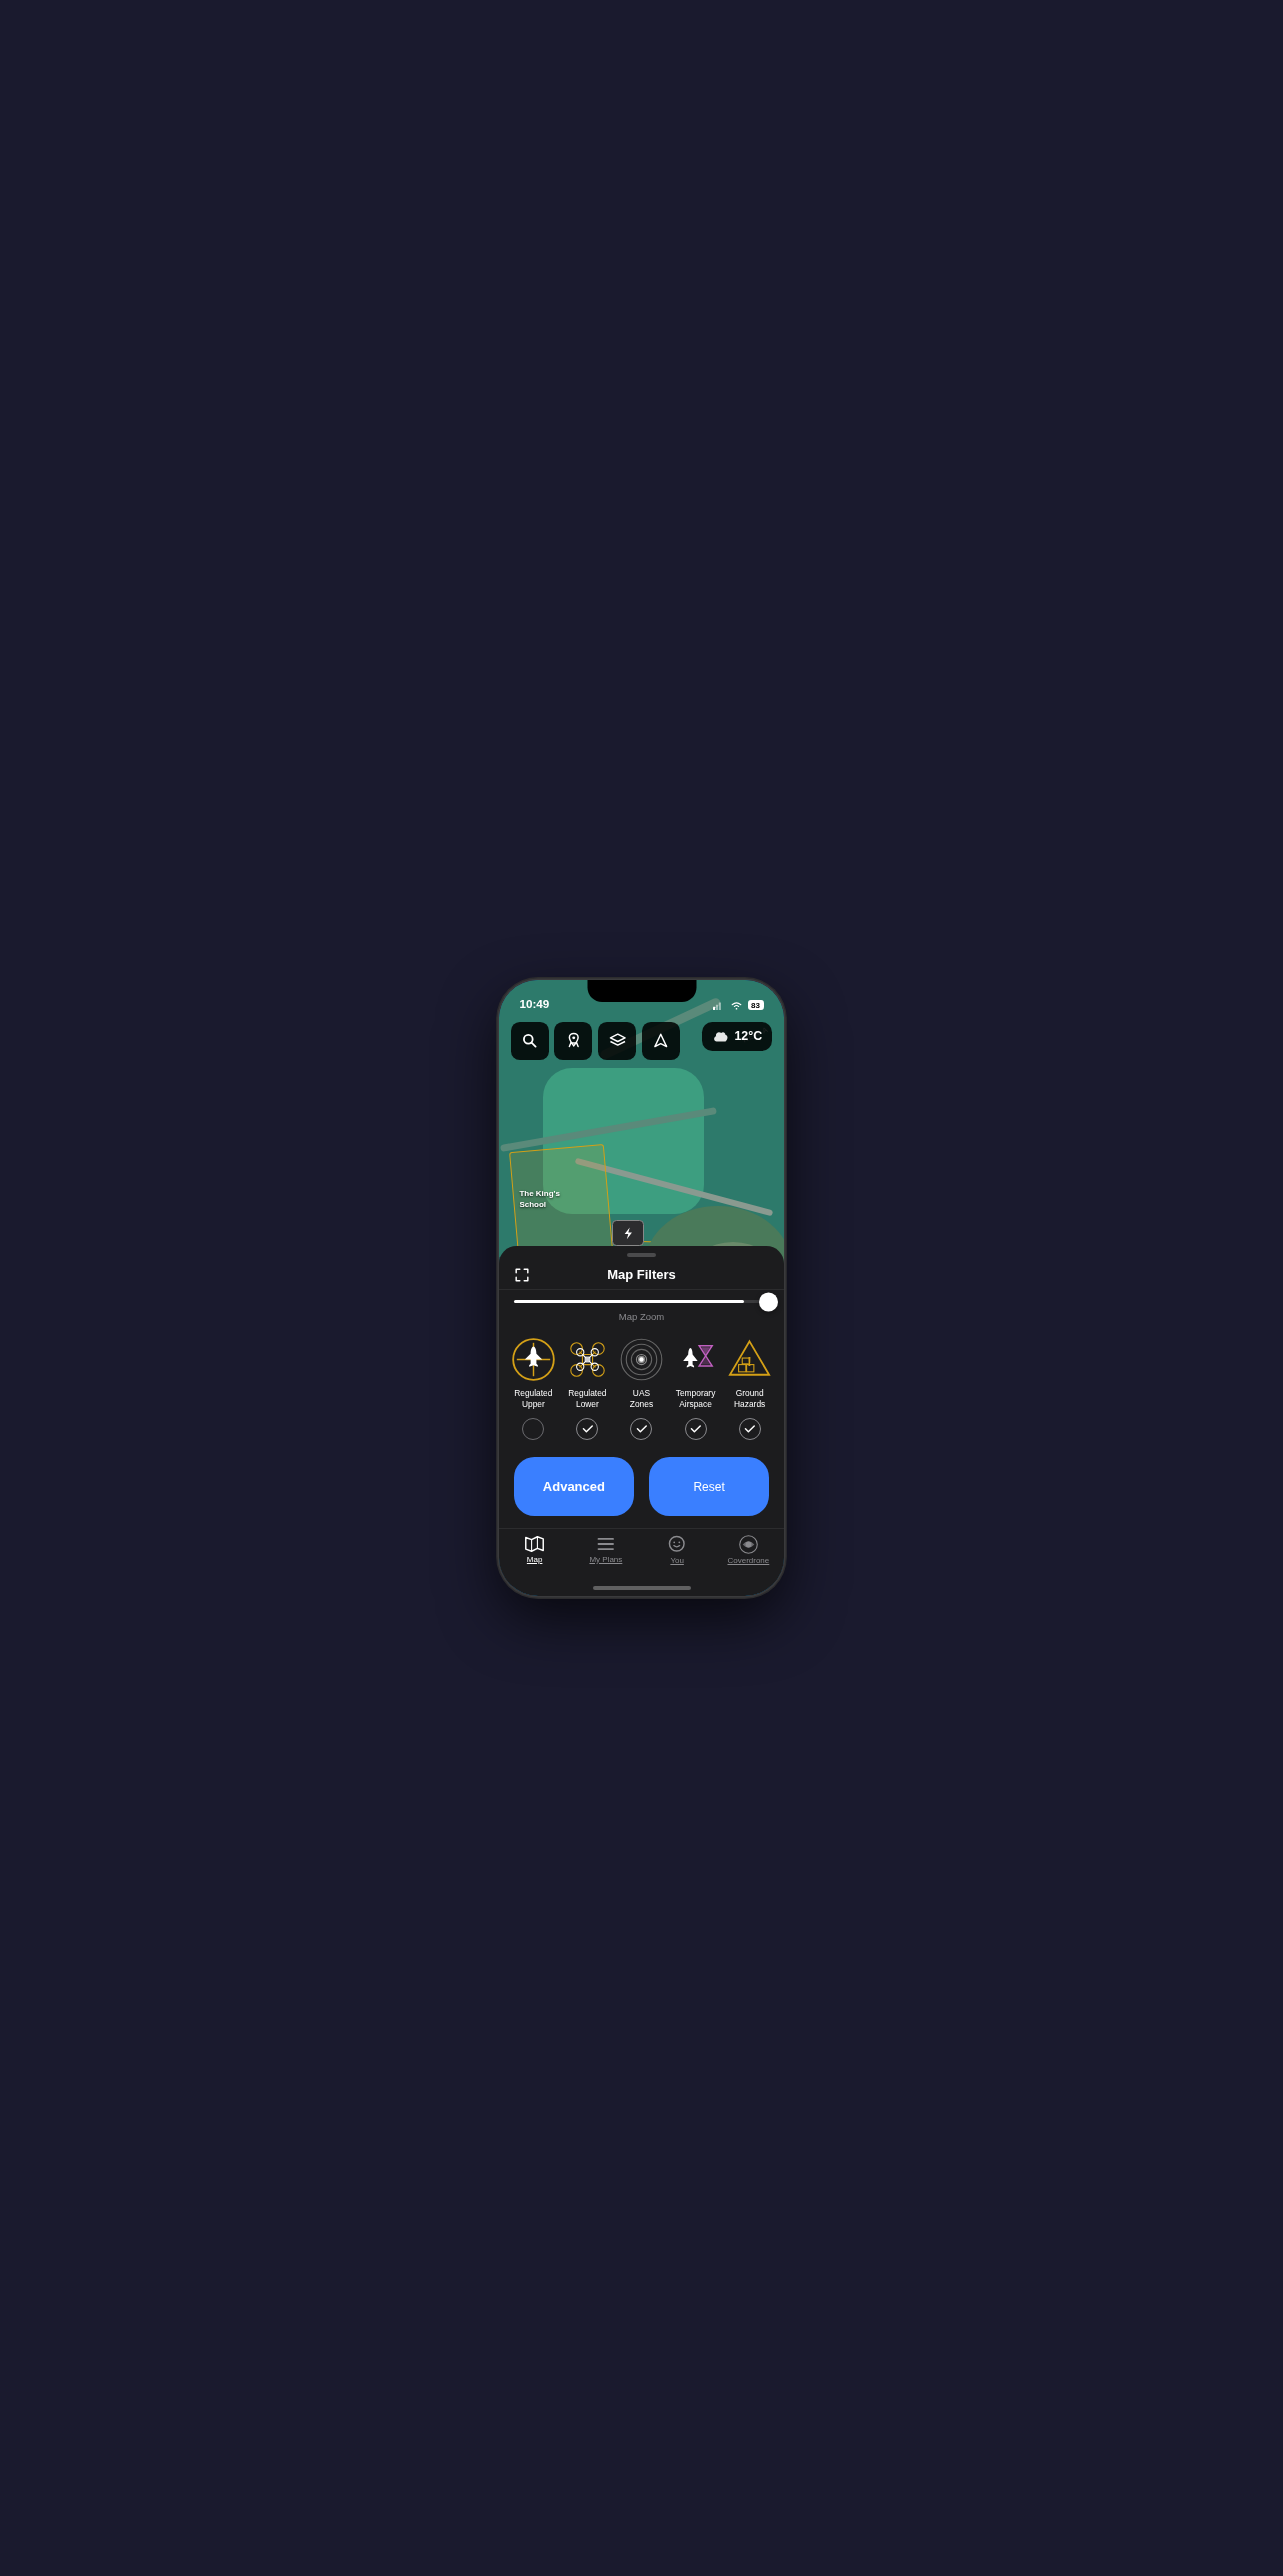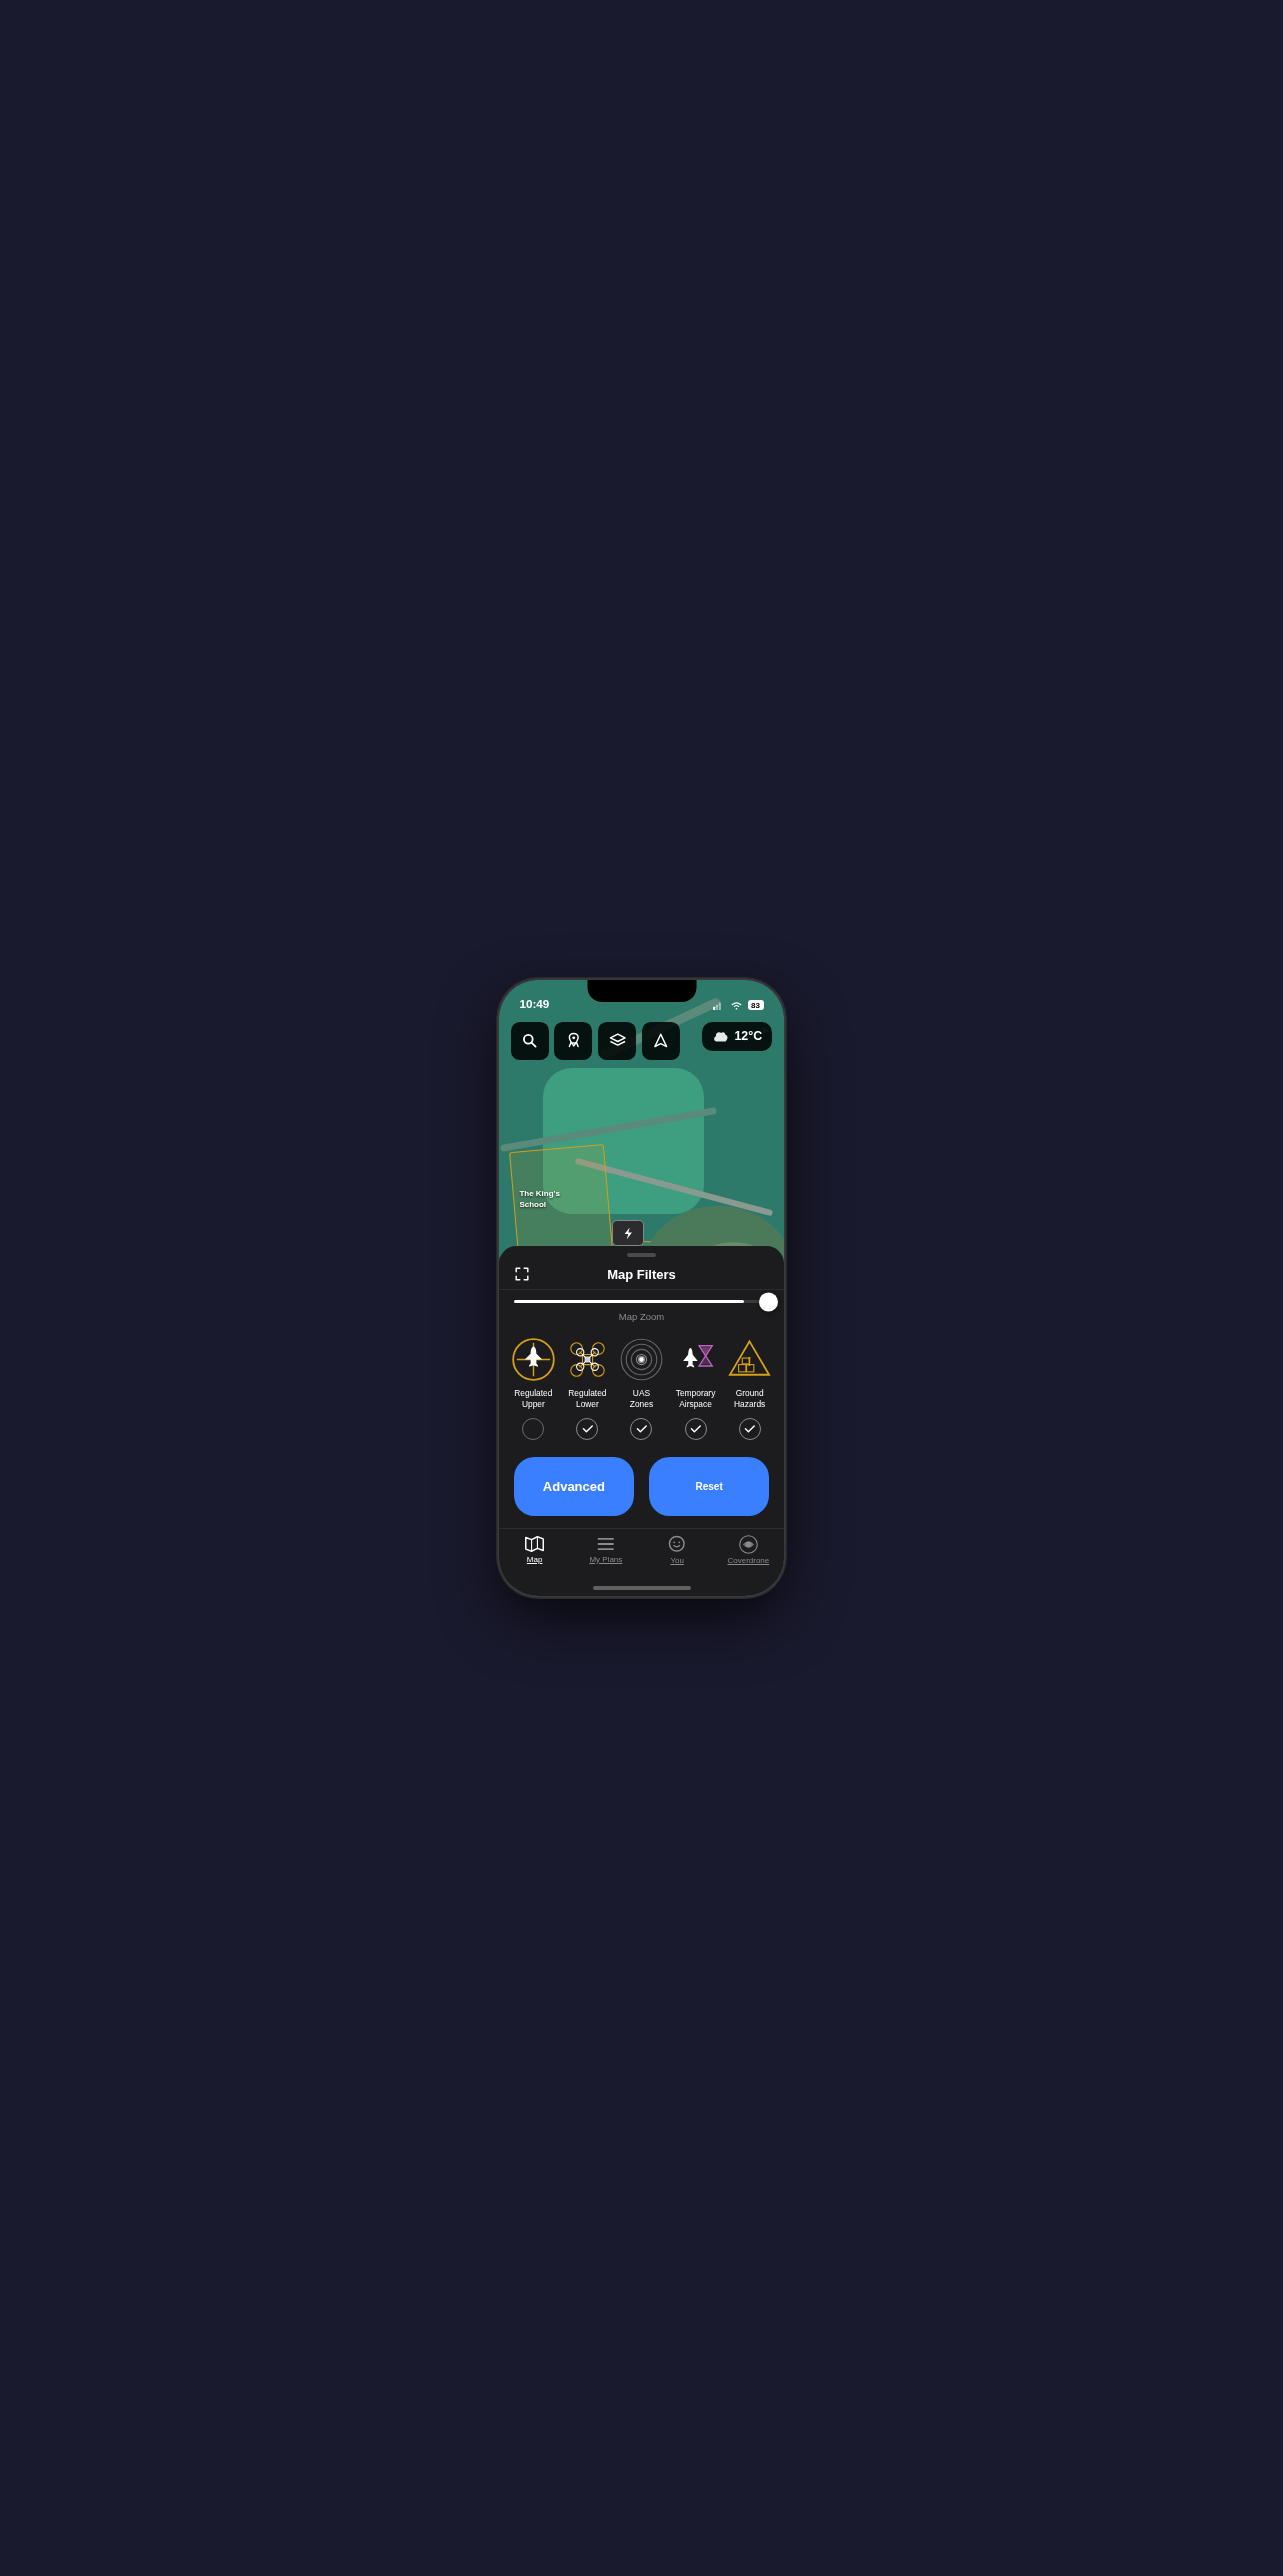--- a/index.html
+++ b/index.html
@@ -258,21 +258,21 @@
       padding-bottom: 0;
     }
     .sheet-handle {
       width: 29px; height: 3.6px;
       background: #4a4a4c;
       border-radius: 2.2px;
       margin: 7.3px auto 0;
     }
     .sheet-header {
       display: flex;
-      align-items: flex-end;
+      align-items: flex-start;
       padding: 10.2px 14.6px 7.3px;
       border-bottom: 0.7px solid #2c2c2e;
       position: relative;
     }
     .sheet-title {
       color: #fff;
       font-size: 13px;
       font-weight: 600;
       text-align: center;
       flex: 1;
@@ -390,22 +390,22 @@
       font-weight: 600;
       cursor: pointer;
     }
     .btn-reset {
       flex: 1;
       background: #3a7fff;
       color: #fff;
       border: none;
       border-radius: 20.4px;
       padding: 11.7px 0;
-      font-size: 10px;
-      font-weight: 700;
+      font-size: 12px;
+      font-weight: 400;
       cursor: pointer;
     }
     
     .tab-bar {
       background: #1c1c1e;
       border-top: 0.7px solid #2c2c2e;
       display: flex;
       justify-content: space-around;
       align-items: center;
       padding: 5.8px 0 20.4px;

